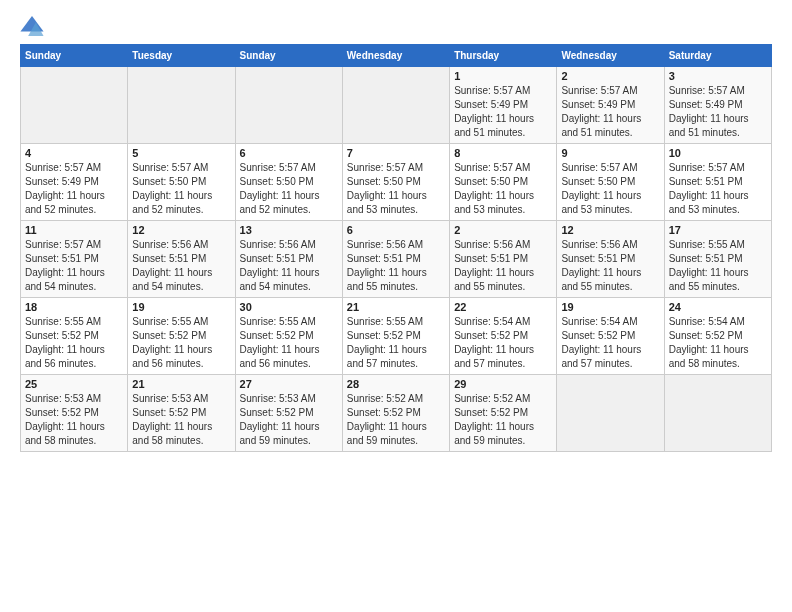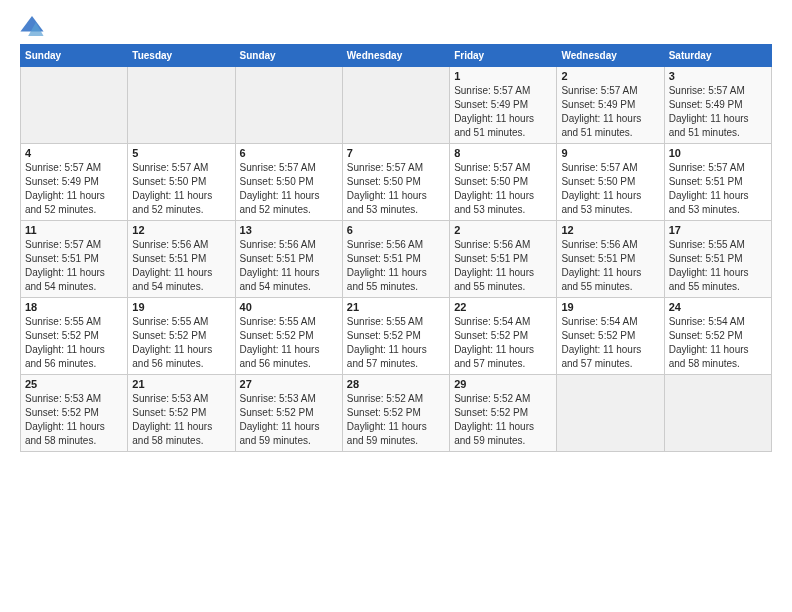--- a/index.html
+++ b/index.html
@@ -116,21 +116,21 @@
     </div>
   </div>
 
   <table class="calendar">
     <thead>
       <tr>
       <th>Sunday</th>
           <th>Tuesday</th>
           <th>Sunday</th>
           <th>Wednesday</th>
-          <th>Friday</th>
+          <th>Thursday</th>
           <th>Wednesday</th>
           <th>Saturday</th>
         </tr>
     </thead>
     <tbody id="calendar-body">
     <tr>
           <td class="empty"></td>
           <td class="empty"></td>
           <td class="empty"></td>
           <td class="empty"></td>
@@ -267,21 +267,21 @@
 and 56 minutes.</div>
           </td>
           <td>
             <div class="day-number">19</div>
             <div class="day-info" style="white-space: pre-line;">Sunrise: 5:55 AM
 Sunset: 5:52 PM
 Daylight: 11 hours
 and 56 minutes.</div>
           </td>
           <td>
-            <div class="day-number">40</div>
+            <div class="day-number">30</div>
             <div class="day-info" style="white-space: pre-line;">Sunrise: 5:55 AM
 Sunset: 5:52 PM
 Daylight: 11 hours
 and 56 minutes.</div>
           </td>
           <td>
             <div class="day-number">21</div>
             <div class="day-info" style="white-space: pre-line;">Sunrise: 5:55 AM
 Sunset: 5:52 PM
 Daylight: 11 hours

